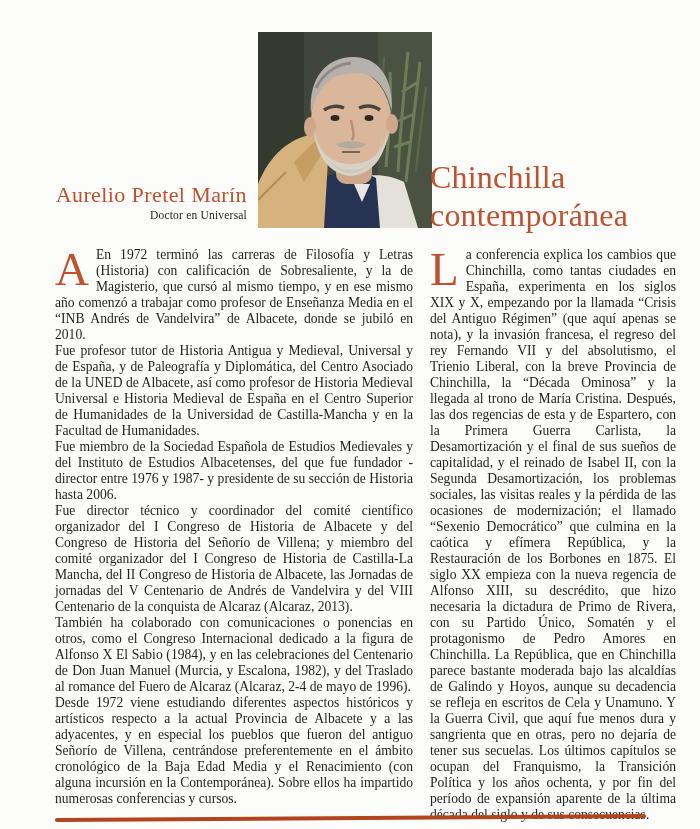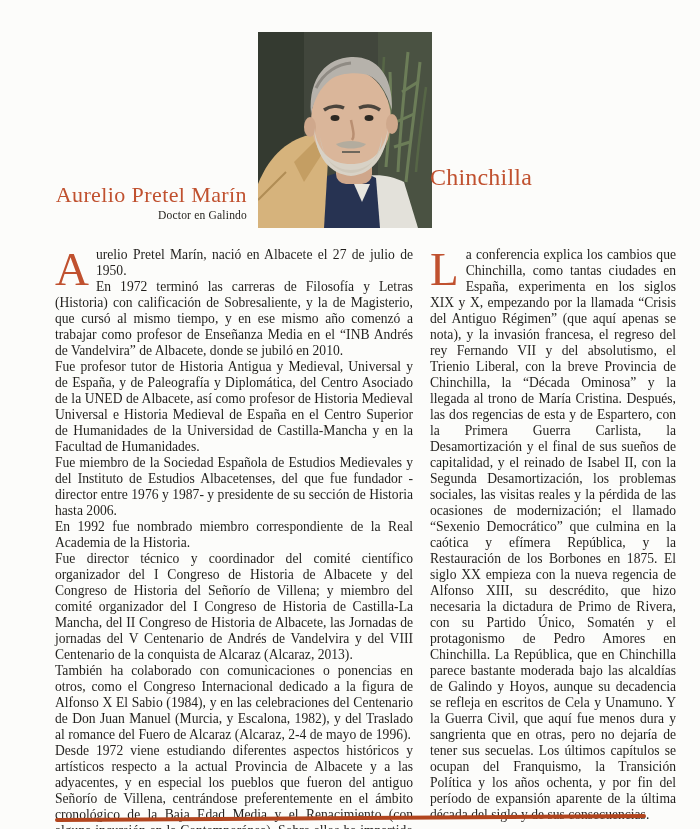--- a/index.html
+++ b/index.html
@@ -14,21 +14,21 @@
   
   .author-block{position:absolute;left:55px;top:184px;width:192px;text-align:right;}
   .author-name{
     font-size:22px;font-weight:normal;letter-spacing:.4px;
     color:var(--accent,#c0512f);line-height:22px;white-space:nowrap;
   }
   .author-title{font-size:11.5px;color:#26241f;margin-top:3px;letter-spacing:.2px;}
   
   .heading{
     position:absolute;left:430px;top:158px;margin:0;
-    font-size:24px;line-height:38px;font-weight:normal;
+    font-size:32px;line-height:38px;font-weight:normal;
     color:var(--accent,#c0512f);letter-spacing:.2px;
   }
   
   .col{position:absolute;top:247px;font-size:13.6px;line-height:16px;text-align:justify;}
   .left-col{left:55px;width:358px;}
   .right-col{left:430px;width:246px;}
   .col .para{margin:0;}
   .dropcap{
     float:left;font-size:47px;line-height:40px;height:44px;
     margin:2px 7px 0 0;color:var(--accent,#c0512f);
@@ -91,33 +91,31 @@
 
       <path d="M56,96 C58,126 72,142 93,144 C114,142 128,126 130,96 C126,122 112,132 93,132 C74,132 60,122 56,96 Z" fill="#d8d2c6"></path>
       <path d="M62,104 C66,130 78,140 93,141 C108,140 120,130 124,104 C124,126 110,138 93,138 C76,138 64,126 62,104 Z" fill="#cfc8ba"></path>
       <path d="M78,112 C88,108 98,108 108,112 C104,118 82,118 78,112 Z" fill="#b3ac9e"></path>
       <path d="M84,120 L102,120" stroke="#6e675c" stroke-width="2" fill="none"></path>
     </svg>
   </div>
 
   <div class="author-block">
     <div class="author-name">Aurelio Pretel Marín</div>
-    <div class="author-title">Doctor en Galindo</div>
+    <div class="author-title">Doctor en Universal</div>
   </div>
 
-  <h1 class="heading"><span>Chinchilla</span><br></h1>
+  <h1 class="heading"><span>Chinchilla</span><br><span>contemporánea</span></h1>
 
   <div class="col left-col">
     <span class="dropcap">A</span>
     <div>
-        <p class="para">urelio Pretel Marín, nació en Albacete el 27 de julio de 1950.</p>
         <p class="para">En 1972 terminó las carreras de Filosofía y Letras (Historia) con calificación de Sobresaliente, y la de Magisterio, que cursó al mismo tiempo, y en ese mismo año comenzó a trabajar como profesor de Enseñanza Media en el “INB Andrés de Vandelvira” de Albacete, donde se jubiló en 2010.</p>
         <p class="para">Fue profesor tutor de Historia Antigua y Medieval, Universal y de España, y de Paleografía y Diplomática, del Centro Asociado de la UNED de Albacete, así como profesor de Historia Medieval Universal e Historia Medieval de España en el Centro Superior de Humanidades de la Universidad de Castilla-Mancha y en la Facultad de Humanidades.</p>
         <p class="para">Fue miembro de la Sociedad Española de Estudios Medievales y del Instituto de Estudios Albacetenses, del que fue fundador -director entre 1976 y 1987- y presidente de su sección de Historia hasta 2006.</p>
-        <p class="para">En 1992 fue nombrado miembro correspondiente de la Real Academia de la Historia.</p>
         <p class="para">Fue director técnico y coordinador del comité científico organizador del I Congreso de Historia de Albacete y del Congreso de Historia del Señorío de Villena; y miembro del comité organizador del I Congreso de Historia de Castilla-La Mancha, del II Congreso de Historia de Albacete, las Jornadas de jornadas del V Centenario de Andrés de Vandelvira y del VIII Centenario de la conquista de Alcaraz (Alcaraz, 2013).</p>
         <p class="para">También ha colaborado con comunicaciones o ponencias en otros, como el Congreso Internacional dedicado a la figura de Alfonso X El Sabio (1984), y en las celebraciones del Centenario de Don Juan Manuel (Murcia, y Escalona, 1982), y del Traslado al romance del Fuero de Alcaraz (Alcaraz, 2-4 de mayo de 1996).</p>
         <p class="para">Desde 1972 viene estudiando diferentes aspectos históricos y artísticos respecto a la actual Provincia de Albacete y a las adyacentes, y en especial los pueblos que fueron del antiguo Señorío de Villena, centrándose preferentemente en el ámbito cronológico de la Baja Edad Media y el Renacimiento (con alguna incursión en la Contemporánea). Sobre ellos ha impartido numerosas conferencias y cursos.</p>
       </div>
   </div>
 
   <div class="col right-col">
     <span class="dropcap">L</span>
     <div>
         <p class="para">a conferencia explica los cambios que Chinchilla, como tantas ciudades en España, experimenta en los siglos XIX y X, empezando por la llamada “Crisis del Antiguo Régimen” (que aquí apenas se nota), y la invasión francesa, el regreso del rey Fernando VII y del absolutismo, el Trienio Liberal, con la breve Provincia de Chinchilla, la “Década Ominosa” y la llegada al trono de María Cristina. Después, las dos regencias de esta y de Espartero, con la Primera Guerra Carlista, la Desamortización y el final de sus sueños de capitalidad, y el reinado de Isabel II, con la Segunda Desamortización, los problemas sociales, las visitas reales y la pérdida de las ocasiones de modernización; el llamado “Sexenio Democrático” que culmina en la caótica y efímera República, y la Restauración de los Borbones en 1875. El siglo XX empieza con la nueva regencia de Alfonso XIII, su descrédito, que hizo necesaria la dictadura de Primo de Rivera, con su Partido Único, Somatén y el protagonismo de Pedro Amores en Chinchilla. La República, que en Chinchilla parece bastante moderada bajo las alcaldías de Galindo y Hoyos, aunque su decadencia se refleja en escritos de Cela y Unamuno. Y la Guerra Civil, que aquí fue menos dura y sangrienta que en otras, pero no dejaría de tener sus secuelas. Los últimos capítulos se ocupan del Franquismo, la Transición Política y los años ochenta, y por fin del período de expansión aparente de la última década del siglo y de sus consecuencias.</p>

